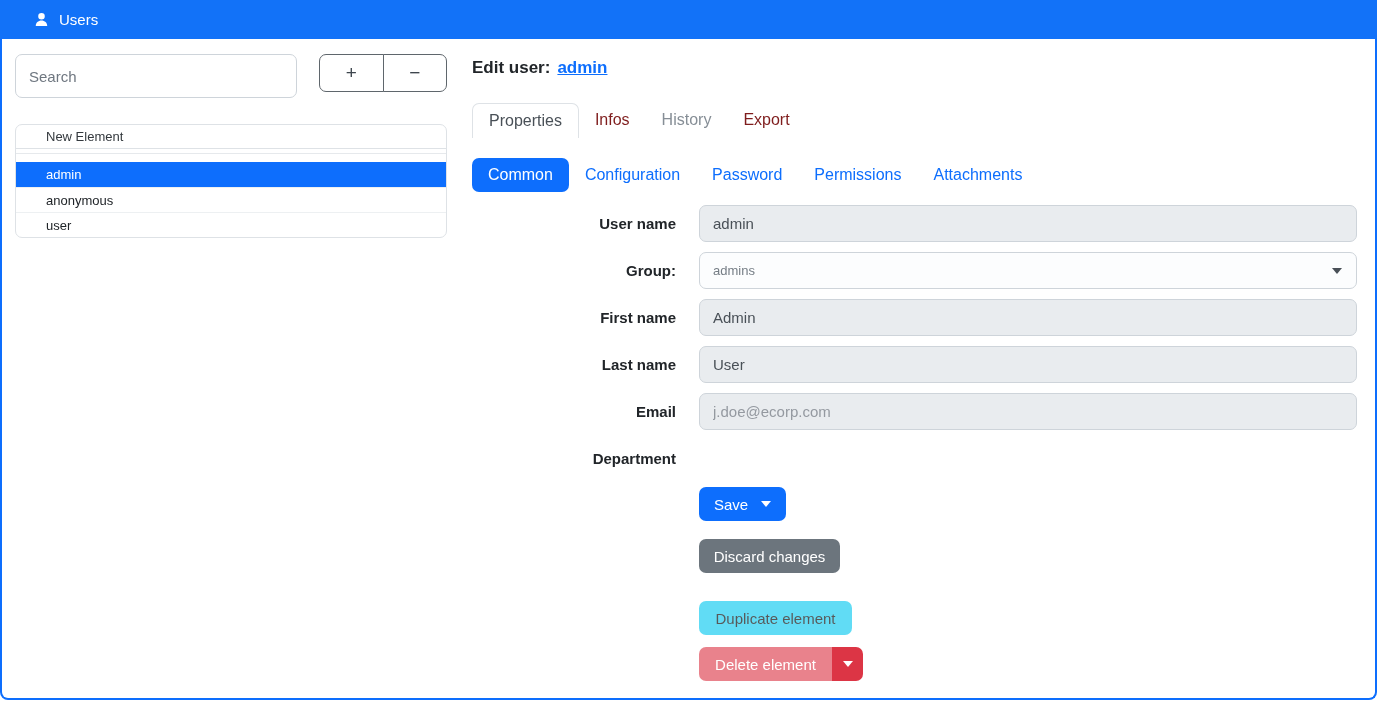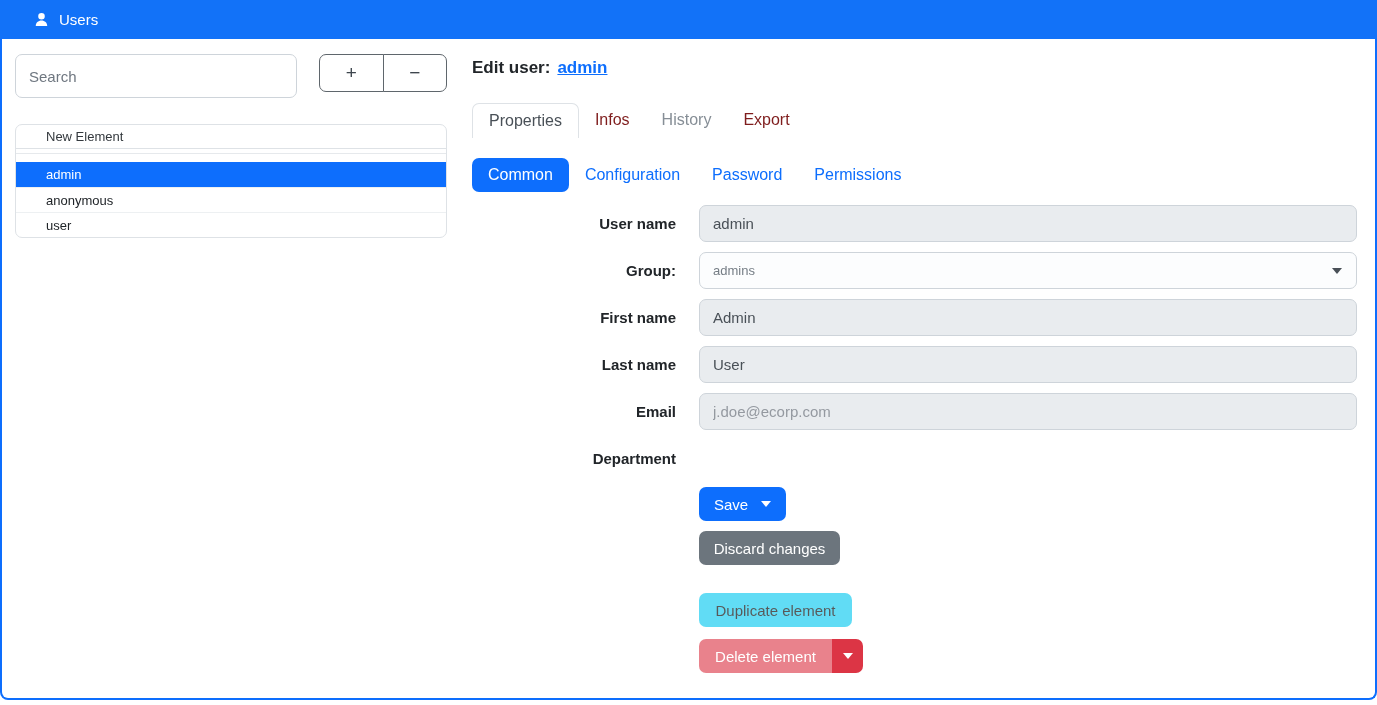--- a/index.html
+++ b/index.html
@@ -63,21 +63,21 @@
                 font-size:13px; color:#757d85; cursor:pointer; }
 
   .caret { width:0; height:0; border-left:5px solid transparent; border-right:5px solid transparent;
            border-top:6px solid currentColor; display:inline-block; }
   .caret.dark { border-top-color:#495057; }
 
   .btns { display:flex; flex-direction:column; align-items:flex-start; margin-left:227px; }
   .btn { display:flex; align-items:center; justify-content:center; height:34px; border:none;
          border-radius:7px; font-size:15px; font-family:inherit; cursor:pointer; }
   .btn-save { background:#0d6efd; color:#fff; width:87px; gap:13px; }
-  .btn-discard { background:#6c757d; color:#fff; width:141px; margin-top:10px; }
+  .btn-discard { background:#6c757d; color:#fff; width:141px; margin-top:18px; }
   .btn-duplicate { background:#0dcaf0; color:#000; width:153px; margin-top:28px; opacity:.65; cursor:default; }
   .delete-group { display:flex; margin-top:12px; }
   .btn-delete-main { background:rgba(220,53,69,.62); color:#fff; width:133px; border-radius:7px 0 0 7px; cursor:default; }
   .btn-delete-toggle { background:#dc3545; color:#fff; width:31px; border-radius:0 7px 7px 0; }
 </style>
 </head>
 <body>
 
 <div class="navbar">
   <span style="display:flex;">
@@ -115,20 +115,21 @@
   <div class="tab link">Infos</div>
   <div class="tab disabled">History</div>
   <div class="tab link">Export</div>
 </div>
 
 <div class="pills">
   <div class="pill active">Common</div>
   <div class="pill link">Configuration</div>
   <div class="pill link">Password</div>
   <div class="pill link">Permissions</div>
+  <div class="pill link">Attachments</div>
 </div>
 
 <div class="form-area">
 
   <div class="frow">
     <div class="flabel">User name</div>
     <input class="finput" value="admin" style="">
   </div>
 
   <div class="frow">

